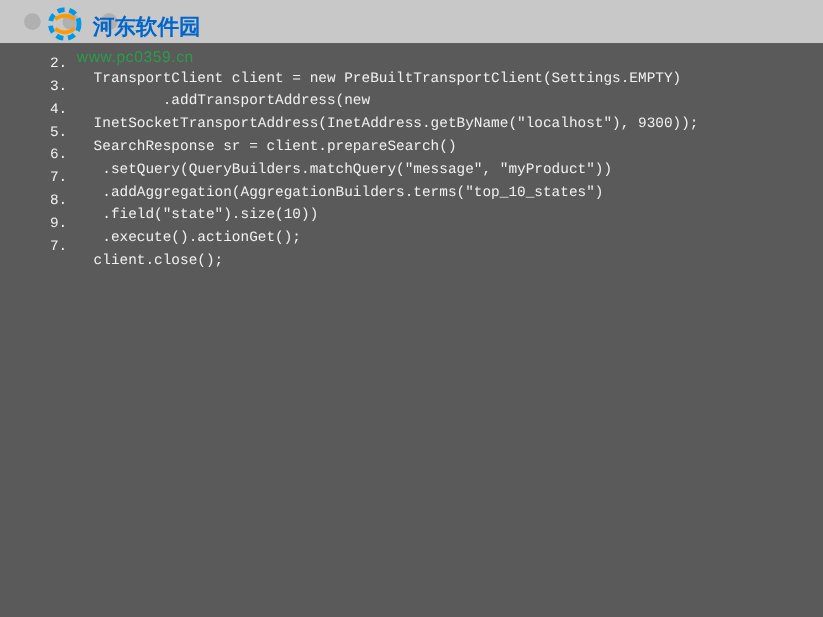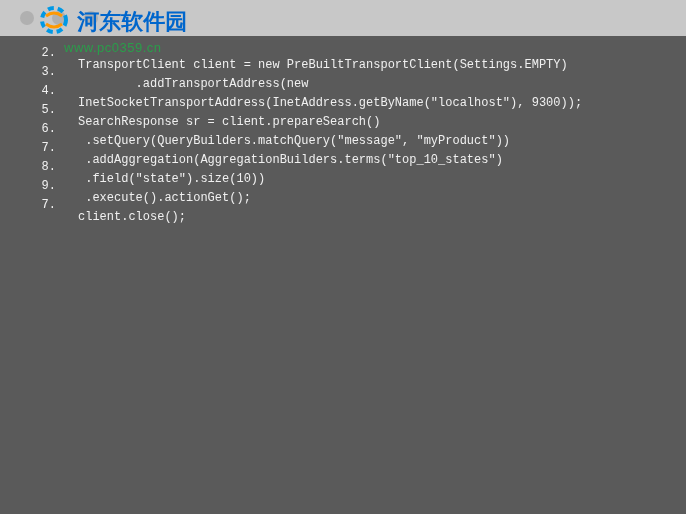--- a/index.html
+++ b/index.html
@@ -31,21 +31,21 @@
     top: 6px;
     left: 40px;
     z-index: 10;
   }
   .logo {
     display: inline-block;
     vertical-align: middle;
   }
   .title-text {
     font-family: "Microsoft YaHei", sans-serif;
-    font-size: 22px;
+    font-size: 18px;
     font-weight: bold;
     color: #0066cc;
     vertical-align: middle;
     margin-left: 2px;
   }
   .watermark {
     position: absolute;
     top: 40px;
     left: 64px;
     font-family: Arial, sans-serif;

